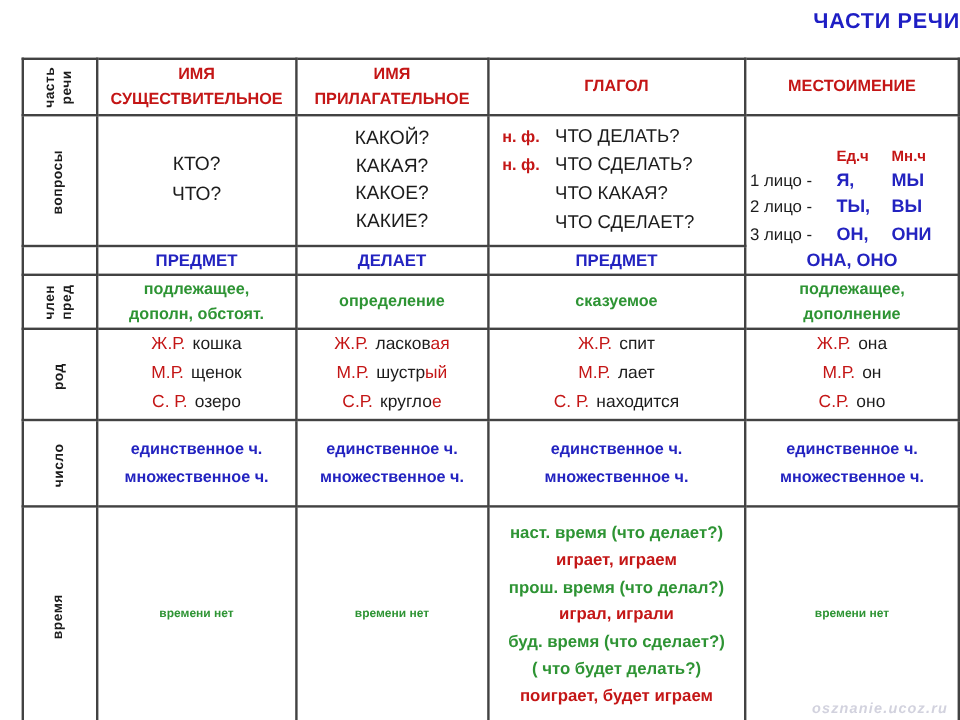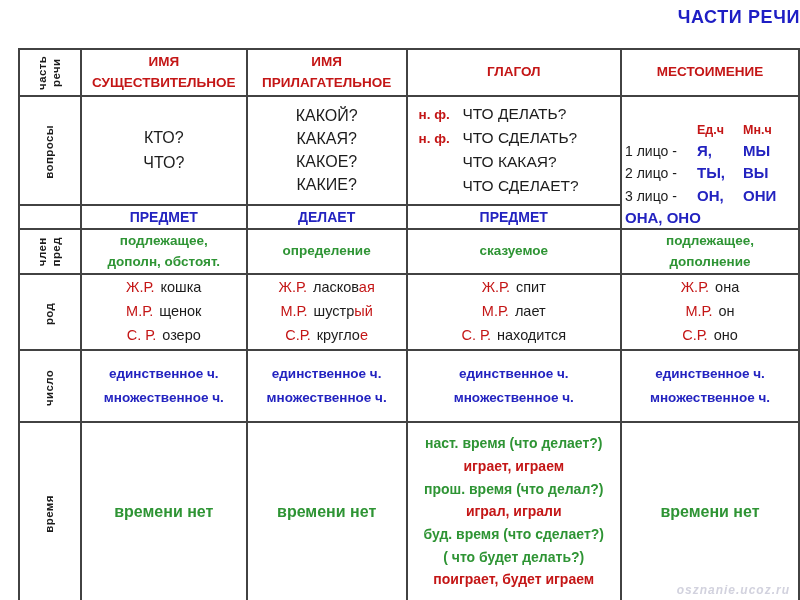--- a/index.html
+++ b/index.html
@@ -44,34 +44,34 @@
   .q-black{font-size:16px;line-height:1.6;color:var(--ink);}
   .vq-line{display:flex;align-items:baseline;padding-left:8px;font-size:15.5px;line-height:1.55;color:var(--ink);}
   .vq-prefix{color:var(--red);font-weight:bold;font-size:13.5px;width:44px;flex:none;text-align:left;}
   
   td.pr-cell{vertical-align:middle;}
   .pr-wrap{display:inline-block;text-align:left;}
   .pr-row{display:grid;grid-template-columns:72px 46px 52px;align-items:baseline;line-height:1.5;}
   .pr-person{font-size:14px;color:var(--ink);}
   .pr-h{color:var(--red);font-weight:bold;font-size:12.5px;margin-top:23px;}
   .pr-sg,.pr-pl{color:var(--blue);font-weight:bold;font-size:15px;}
-  .pr-extra{text-align:left;color:var(--blue);font-weight:bold;font-size:15px;margin-top:2px;}
+  .pr-extra{text-align:center;color:var(--blue);font-weight:bold;font-size:15px;margin-top:2px;}
   
   .meaning{color:var(--blue);font-weight:bold;font-size:14px;}
   
   .member{color:var(--green);font-weight:bold;font-size:13.5px;line-height:1.5;}
   
   .g-line{font-size:14.5px;line-height:1.65;color:var(--ink);}
   .g-label{color:var(--red);margin-right:6px;}
   .g-ending{color:var(--red);}
   
   .num{color:var(--blue);font-weight:bold;font-size:13.5px;line-height:1.75;}
   
   td.tense-none{vertical-align:top;padding-top:26px;}
-  .no-tense{color:var(--green);font-weight:bold;font-size:16px;}
+  .no-tense{color:var(--green);font-weight:bold;font-size:10px;}
   td.tense-verb{vertical-align:top;padding-top:4px;}
   .tense-verb-lines div{font-size:14px;font-weight:bold;line-height:1.62;}
   .green{color:var(--green);}
   .red{color:var(--red);}
   .watermark{
     position:absolute;right:10px;bottom:3px;font-size:12px;font-weight:bold;
     font-style:italic;color:var(--wm);letter-spacing:1px;
   }
 </style>
 </head>

